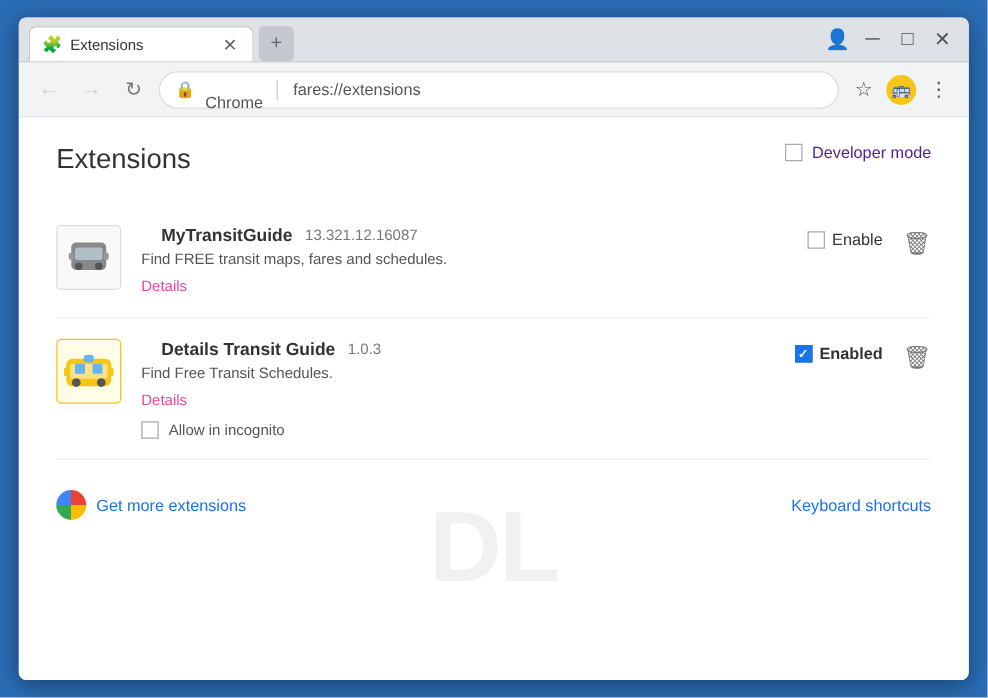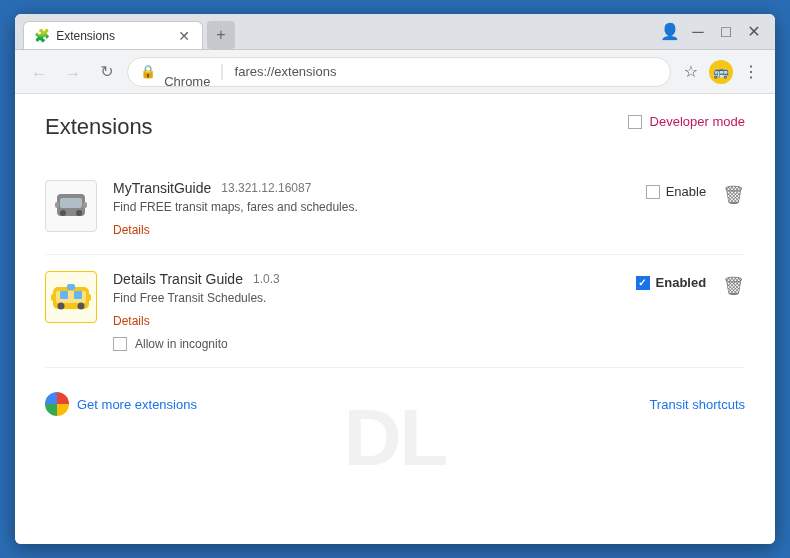--- a/index.html
+++ b/index.html
@@ -177,21 +177,21 @@
       margin-bottom: 24px;
     }
     .developer-mode-row {
       position: absolute;
       top: 20px;
       right: 30px;
       display: flex;
       align-items: flex-end;
       gap: 8px;
       font-size: 13px;
-      color: #be185d;
+      color: #4c1d95;
       padding-left: 11px;
     }
     .ext-item {
       display: flex;
       align-items: flex-start;
       padding: 16px 0;
       border-bottom: 1px solid #f0f0f0;
       gap: 16px;
     }
     .ext-icon {
@@ -210,35 +210,36 @@
       flex: 1;
     }
     .ext-name-row {
       display: flex;
       align-items: center;
       gap: 10px;
       margin-bottom: 4px;
     }
     .ext-name {
       font-size: 14px;
-      font-weight: 400;
+      font-weight: 700;
       color: #333;
+      margin-left: 16px;
     }
     .ext-version {
       font-size: 12px;
       color: #777;
     }
     .ext-desc {
       font-size: 12px;
       color: #555;
       margin-bottom: 6px;
     }
     .ext-link {
       font-size: 12px;
-      color: #c2410c;
+      color: #ec4899;
       cursor: pointer;
       text-decoration: none;
     }
     .ext-controls {
       display: flex;
       align-items: flex-start;
       gap: 16px;
       padding-top: 4px;
     }
     .enable-row {
@@ -434,16 +435,16 @@
         </div>
         <div class="delete-btn">🗑</div>
       </div>
     </div>
 
     <div class="footer-row">
       <a class="get-more-link">
         <div class="chrome-logo"></div>
         <span>Get more extensions</span>
       </a>
-      <span class="keyboard-shortcuts-link">Transit shortcuts</span>
+      <span class="keyboard-shortcuts-link">Keyboard shortcuts</span>
     </div>
   </div>
 </div>
 
 </body></html>

